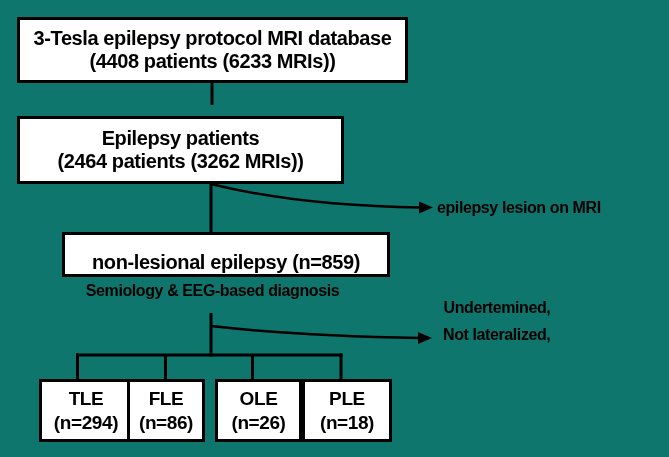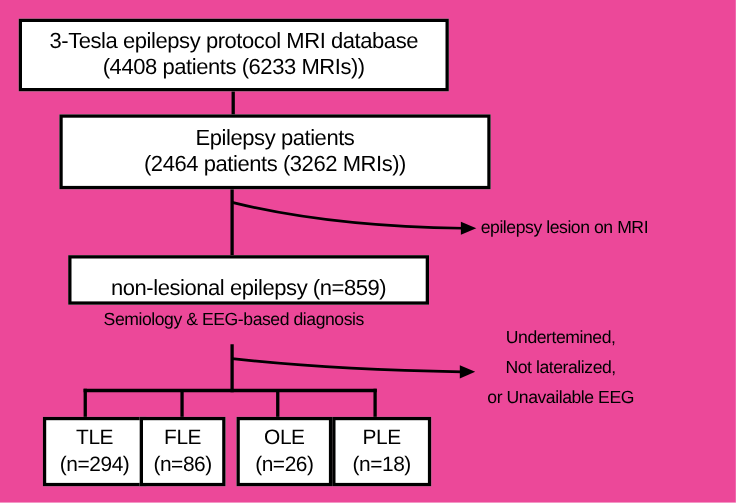--- a/index.html
+++ b/index.html
@@ -4,23 +4,23 @@
 <style>
   html, body {
     margin: 0;
     padding: 0;
     background: #ffffff;
   }
   .canvas {
     position: relative;
     width: 669px;
     height: 457px;
-    background: #ec4899;
+    background: #0f766e;
     font-family: "Liberation Sans", "DejaVu Sans", sans-serif;
-    font-weight: normal;
+    font-weight: bold;
     color: #000000;
     overflow: hidden;
   }
   .connector-layer {
     position: absolute;
     left: 0;
     top: 0;
     width: 669px;
     height: 457px;
   }
@@ -35,21 +35,21 @@
     justify-content: center;
     text-align: center;
     white-space: nowrap;
     letter-spacing: -0.4px;
   }
   .node-big {
     font-size: 20px;
     line-height: 23px;
   }
   .node-database   { left: 17px;  top: 17px;  width: 391px; height: 66px; }
-  .node-epilepsy   { left: 17px;  top: 104px; width: 392px; height: 68px; margin-left: 37px; }
+  .node-epilepsy   { left: 17px;  top: 116px; width: 327px; height: 68px; }
   .node-nonlesional{ left: 62px;  top: 232px; width: 328px; height: 45px; font-size: 20px; justify-content: flex-end; }
   .node-outcome {
     top: 379px;
     height: 63px;
     font-size: 19px;
     line-height: 24px;
   }
   .node-tle { left: 39px;  width: 94px; }
   .node-fle { left: 127px; width: 78px; }
   .node-ole { left: 215px; width: 87px; }
@@ -68,21 +68,21 @@
   }
   .label-lesion {
     left: 437px;
     top: 196px;
     line-height: 23px;
   }
   .label-excluded {
     left: 443px;
     top: 294px;
     line-height: 27px;
-    text-align: center;
+    text-align: right;
   }
 </style>
 </head>
 <body>
 
 <div class="canvas">
 
   <svg class="connector-layer" viewBox="0 0 669 457" xmlns="http://www.w3.org/2000/svg">
 
     <line x1="212" y1="83" x2="212" y2="105" stroke="#000" stroke-width="3"></line>
@@ -119,21 +119,20 @@
 
   <div class="node node-nonlesional">
     <div>non-lesional epilepsy (n=859)</div>
   </div>
 
   <div class="free-label label-diagnosis">Semiology &amp; EEG-based diagnosis</div>
 
   <div class="free-label label-excluded">
     <div>Undertemined,</div>
     <div>Not lateralized,</div>
-    <div>or Unavailable EEG</div>
   </div>
 
   <div class="node node-outcome node-tle">
     <div>TLE</div>
     <div>(n=294)</div>
   </div>
   <div class="node node-outcome node-fle">
     <div>FLE</div>
     <div>(n=86)</div>
   </div>

